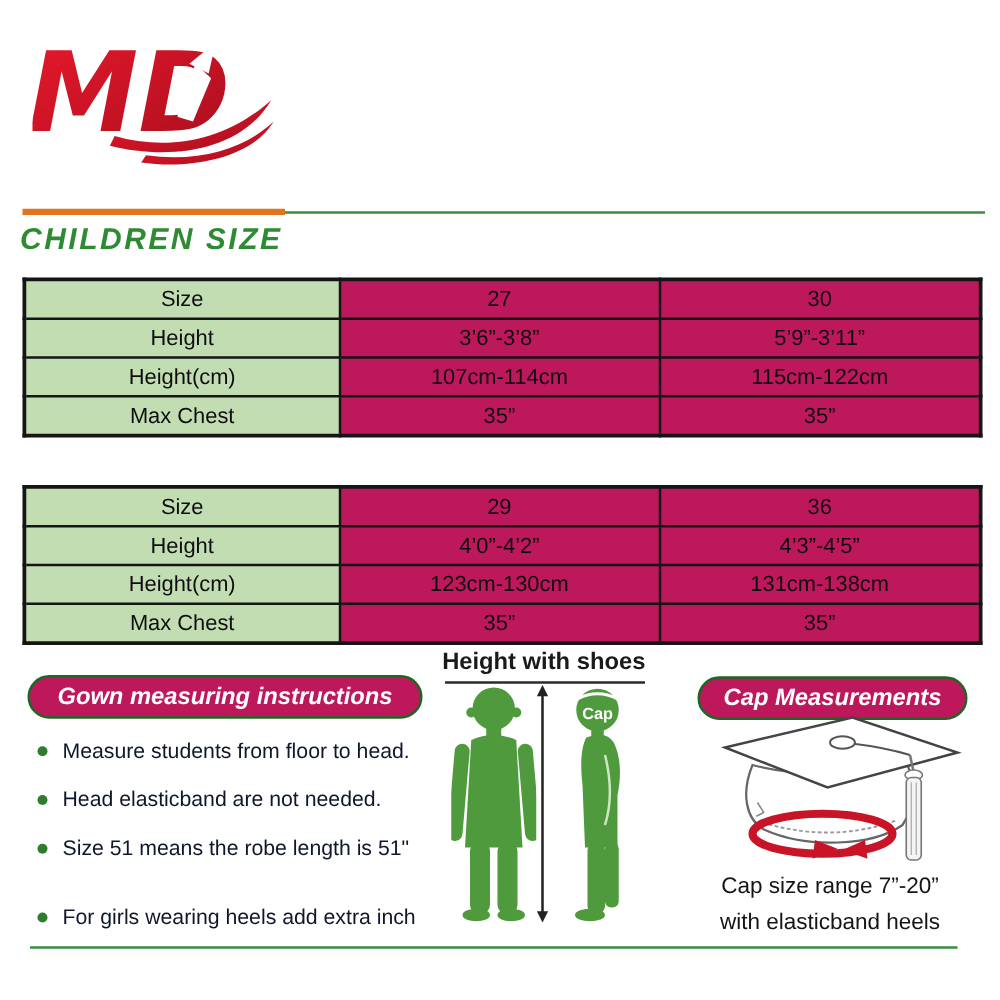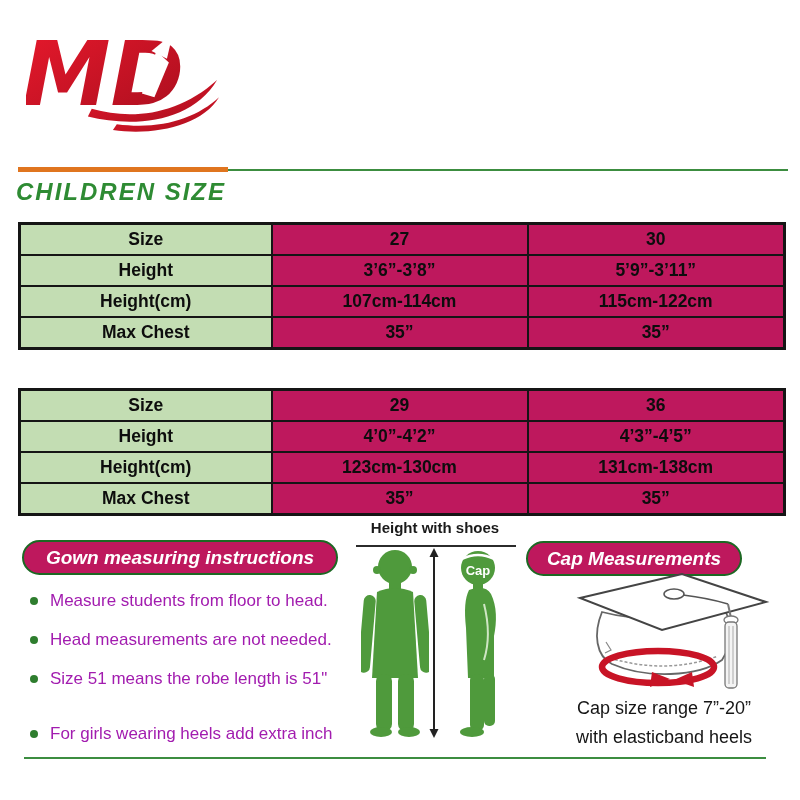--- a/index.html
+++ b/index.html
@@ -17,42 +17,42 @@
     letter-spacing:2px;color:#2e8b33;
   }
 
   
   table.size-table{
     position:absolute;left:18px;width:768px;border-collapse:collapse;
     table-layout:fixed;border:3px solid #151515;
   }
   .size-table td{
     border:2px solid #151515;height:29px;text-align:center;vertical-align:middle;
-    font-weight:bold;font-size:17.5px;color:#0d0d0d;padding:0;
+    font-weight:normal;font-size:17.5px;color:#0d0d0d;padding:0;
   }
   .size-table td.lbl{background:#c3ddb3;}
   .size-table td.val{background:#be185d;}
 
   
   .banner{
     position:absolute;height:31px;background:#be185d;border:2px solid #1c6823;
     border-radius:19px;color:#fff;font-weight:bold;font-style:italic;
     display:flex;align-items:center;justify-content:center;
   }
   .banner.gown{left:22px;top:540px;width:312px;font-size:19px;}
-  .banner.cap{left:526px;top:541px;width:212px;font-size:19px;text-align:right;}
+  .banner.cap{left:558px;top:541px;width:212px;font-size:19px;text-align:right;}
 
   
   .bullet-row{position:absolute;left:30px;display:flex;align-items:center;gap:12px;height:20px;}
   .dot{width:8px;height:8px;border-radius:50%;background:#2e7d2e;flex:0 0 auto;}
-  .bullet-text{font-size:17px;color:#a21caf;white-space:nowrap;}
+  .bullet-text{font-size:17px;color:#0f172a;white-space:nowrap;}
 
   
   .fig-caption{left:345px;top:519px;width:180px;text-align:center;
-    font-size:15px;font-weight:bold;color:#1a1a1a;}
+    font-size:19px;font-weight:bold;color:#1a1a1a;}
   .fig-topline{left:356px;top:545px;width:160px;height:2px;background:#2b2b2b;}
   .bottom-line{left:24px;top:757px;width:742px;height:2px;background:#3c8d40;}
 
   
   .cap-note{position:absolute;left:556px;width:216px;text-align:center;
     font-size:18px;color:#151515;white-space:nowrap;}
 </style>
 </head>
 <body>
 
@@ -137,21 +137,21 @@
 <div class="banner gown">
   <span>Gown measuring instructions</span>
 </div>
 
 <div class="bullet-row" style="top:591px;">
   <span class="dot"></span>
   <span class="bullet-text">Measure students from floor to head.</span>
 </div>
 <div class="bullet-row" style="top:630px;">
   <span class="dot"></span>
-  <span class="bullet-text">Head measurements are not needed.</span>
+  <span class="bullet-text">Head elasticband are not needed.</span>
 </div>
 <div class="bullet-row" style="top:669px;">
   <span class="dot"></span>
   <span class="bullet-text">Size 51 means the robe length is 51"</span>
 </div>
 <div class="bullet-row" style="top:708px;margin-top:16px;">
   <span class="dot"></span>
   <span class="bullet-text">For girls wearing heels add extra inch</span>
 </div>
 

